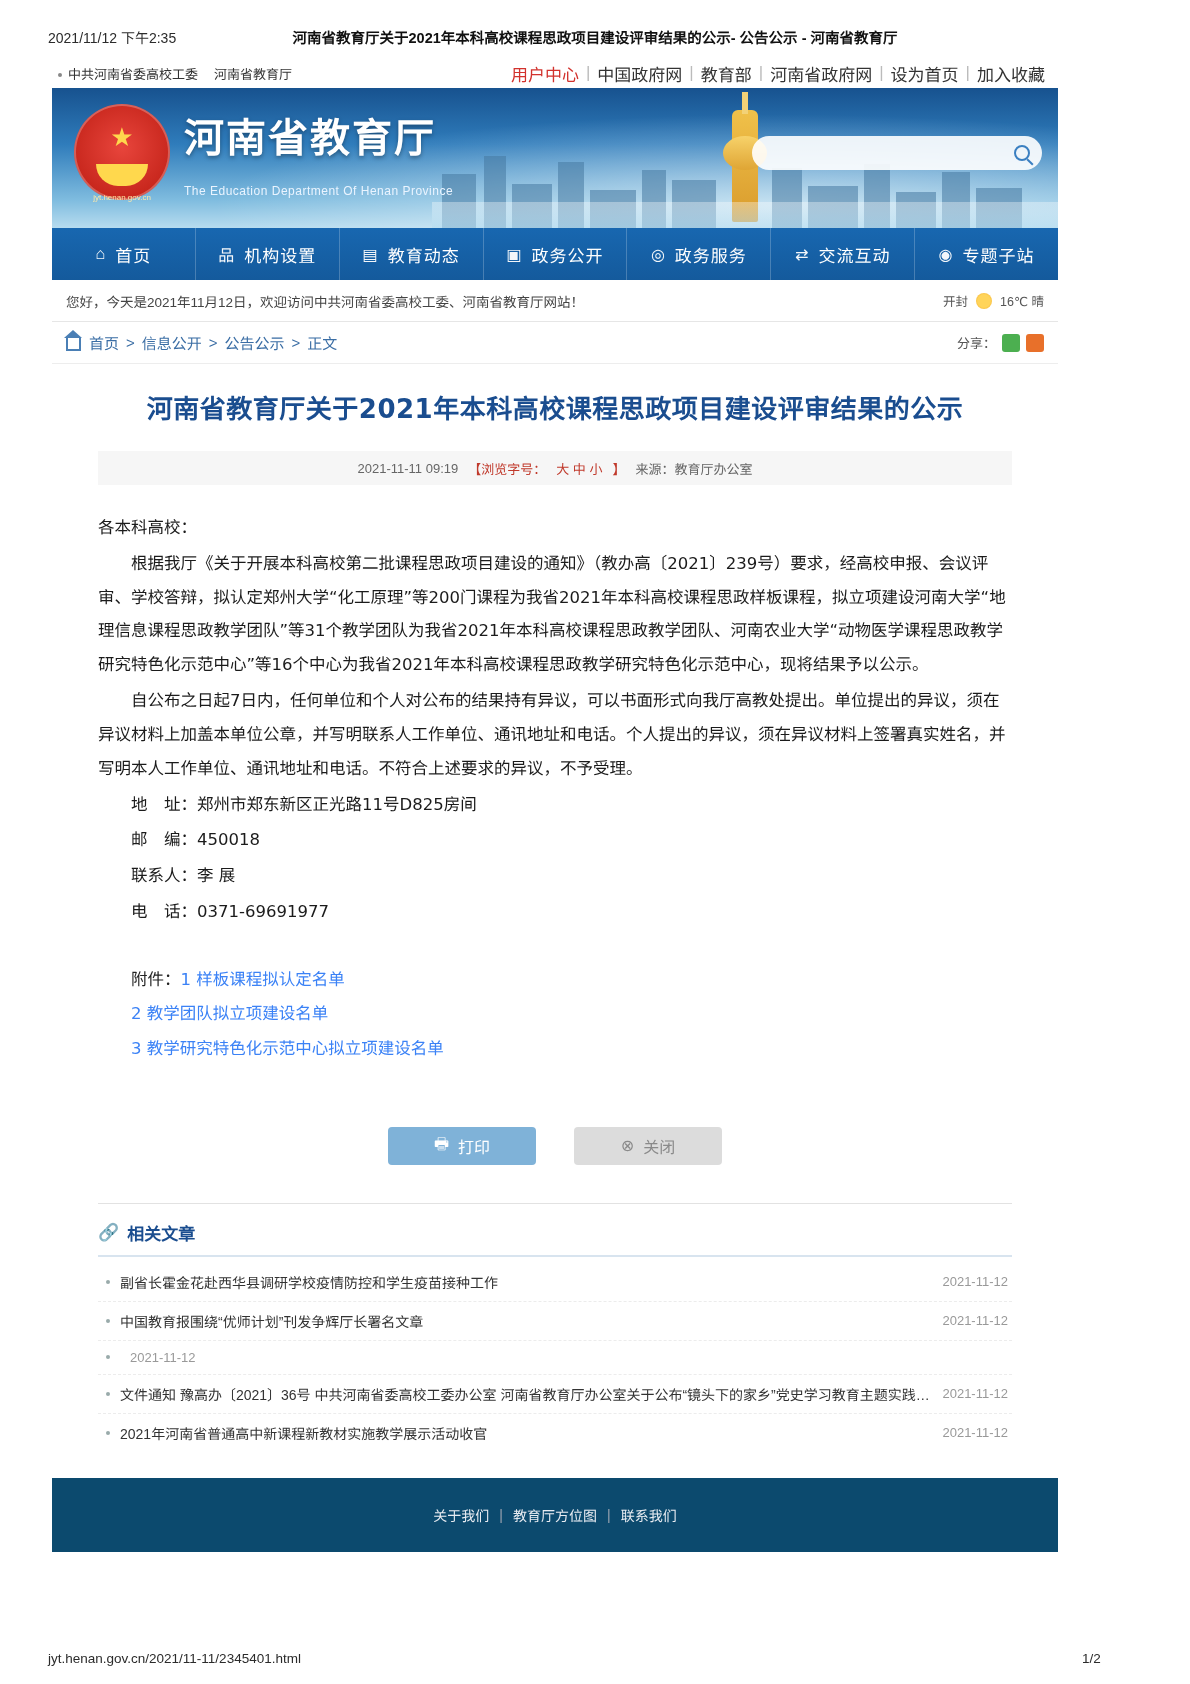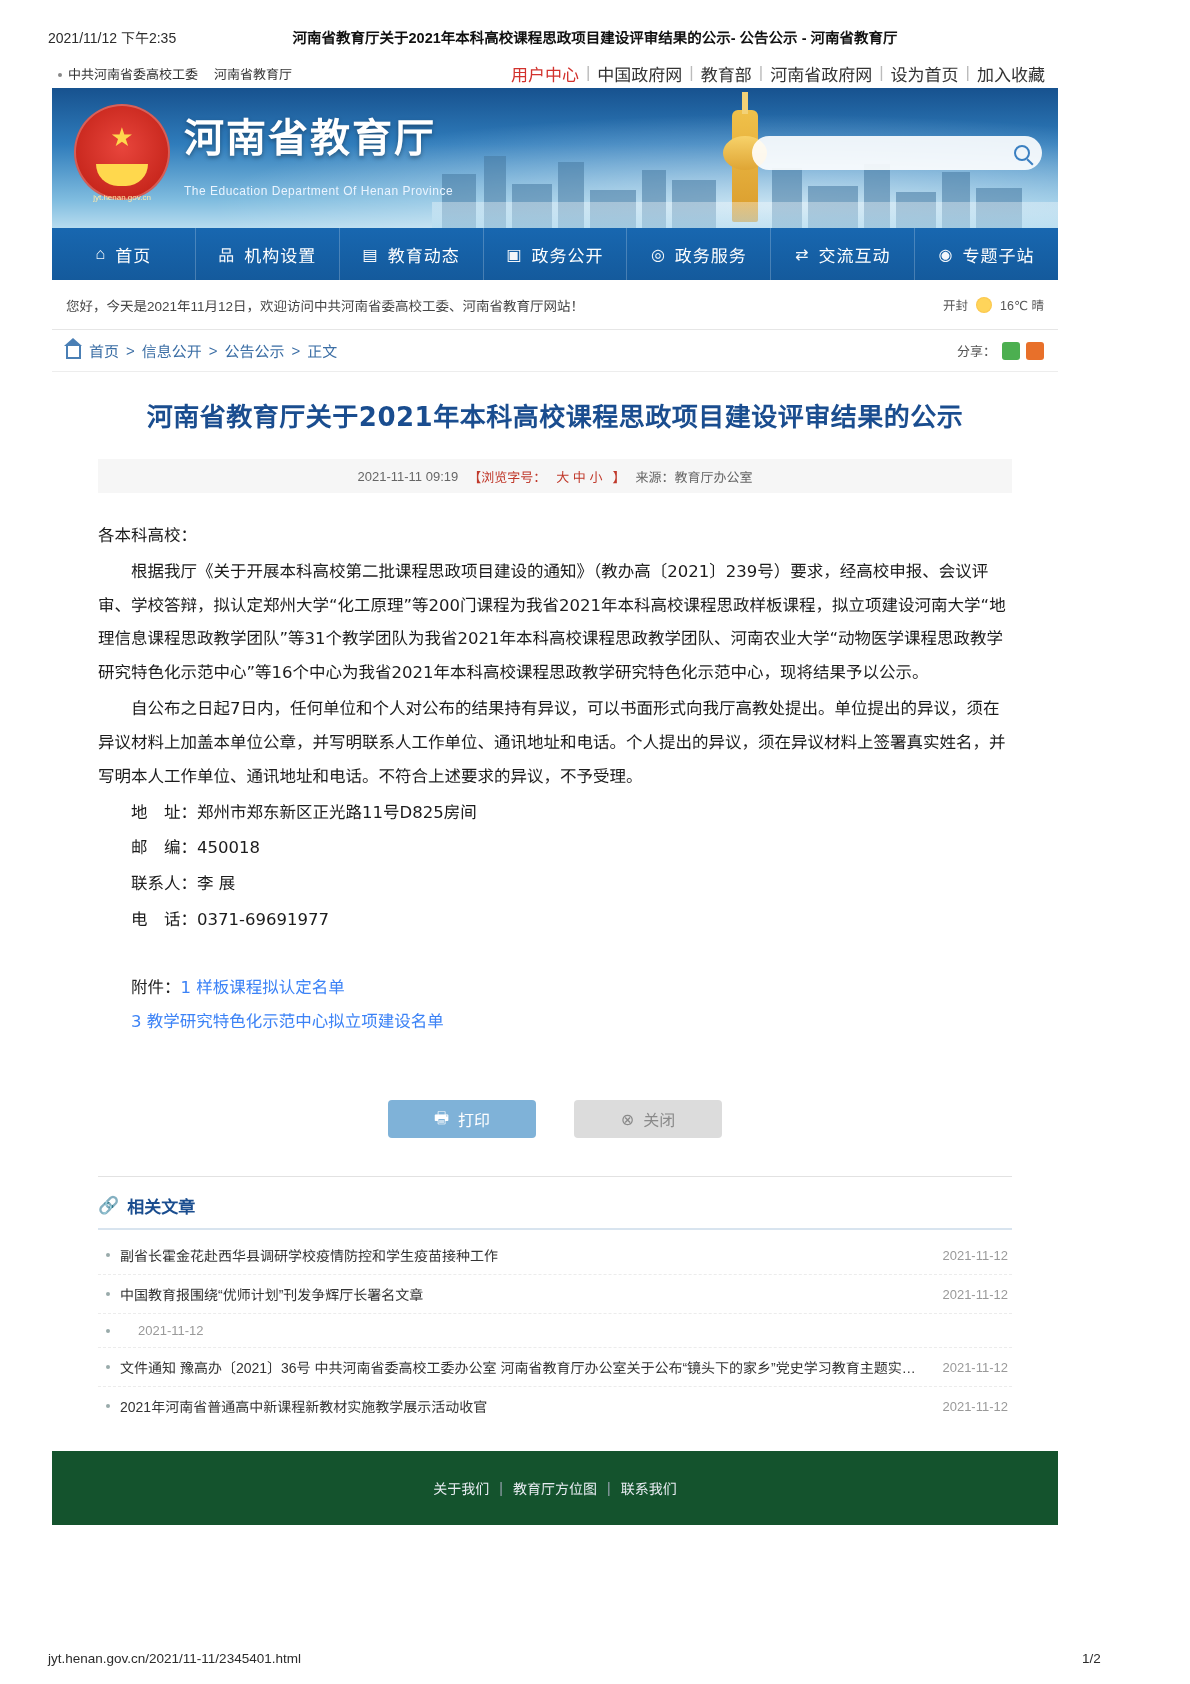--- a/index.html
+++ b/index.html
@@ -155,21 +155,21 @@
   .nav .item {
     flex: 1; display: flex; align-items: center; justify-content: center; gap: 9px;
     color: #fff; font-size: 17px; letter-spacing: 1px;
     border-right: 1px solid rgba(255,255,255,.22);
   }
   .nav .item:last-child { border-right: 0; }
   .nav .ico { font-size: 16px; opacity: .95; }
 
   
   .greet {
-    display: flex; align-items: center; height: 50px;
+    display: flex; align-items: center; height: 42px;
     padding: 0 14px; font-size: 13.5px; color: #444;
     background: #fff; border-bottom: 1px solid #e6e6e6;
   }
   .greet .weather { margin-left: auto; display: flex; align-items: center; gap: 8px; font-size: 12.5px; color: #555;}
   .greet .sunicon {
     width: 16px; height: 16px; border-radius: 50%;
     background: radial-gradient(circle,#ffd45a 55%, #f0a21f 100%);
     display: inline-block;
   }
 
@@ -244,25 +244,25 @@
   .rel-list { margin-top: 6px; }
   .rel-item {
     display: flex; align-items: center; font-size: 14px; color: #333;
     padding: 9px 4px; border-bottom: 1px dashed #ececec;
   }
   .rel-item .bullet {
     width: 4px; height: 4px; background: #9aa; border-radius: 50%;
     margin: 0 10px 0 4px; flex: none;
   }
   .rel-item .txt { flex: 1; overflow: hidden; white-space: nowrap; text-overflow: ellipsis; }
-  .rel-item .date { color: #999; font-size: 13px; margin-left: 18px; }
+  .rel-item .date { color: #999; font-size: 13px; margin-left: 10px; }
 
   
   .footbar {
-    margin-top: 26px; height: 74px; background: #14532d;
+    margin-top: 26px; height: 74px; background: #0c4a6e;
     display: flex; align-items: center; justify-content: center;
     color: #e8ecf2; font-size: 14px; gap: 10px;
   }
   .footbar a { color: #e8ecf2; text-decoration: none; }
   .footbar .sep { color: #9aa3b0; }
 </style>
 </head>
 <body>
 
 <div class="print-head">
@@ -405,20 +405,23 @@
       <p class="sub">地　址：郑州市郑东新区正光路11号D825房间</p>
       <p class="sub">邮　编：450018</p>
       <p class="sub">联系人：李 展</p>
       <p class="sub">电　话：0371-69691977</p>
     </div>
 
     <div class="attach">
       <div>
         <span>附件：</span><a>1 样板课程拟认定名单</a>
       </div>
+      <div class="line2">
+        <a>2 教学团队拟立项建设名单</a>
+      </div>
       <div class="line3">
         <a>3 教学研究特色化示范中心拟立项建设名单</a>
       </div>
     </div>
 
 
     <div class="buttons">
       <div class="btn print">
         <span>🖶</span>
         <span>打印</span>

